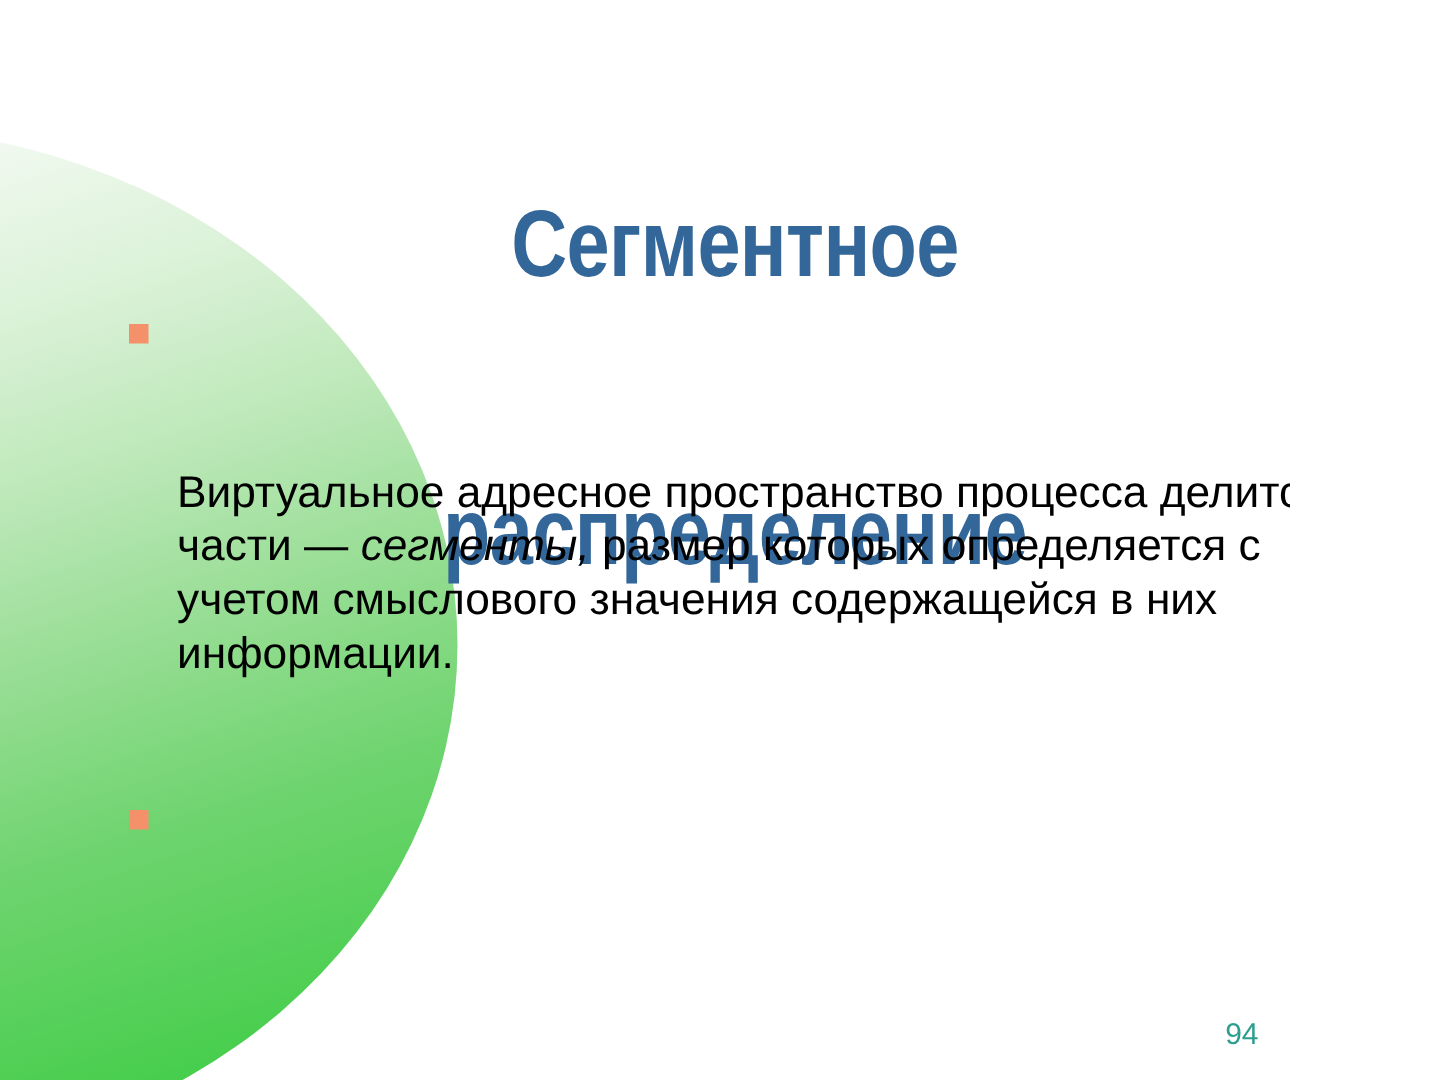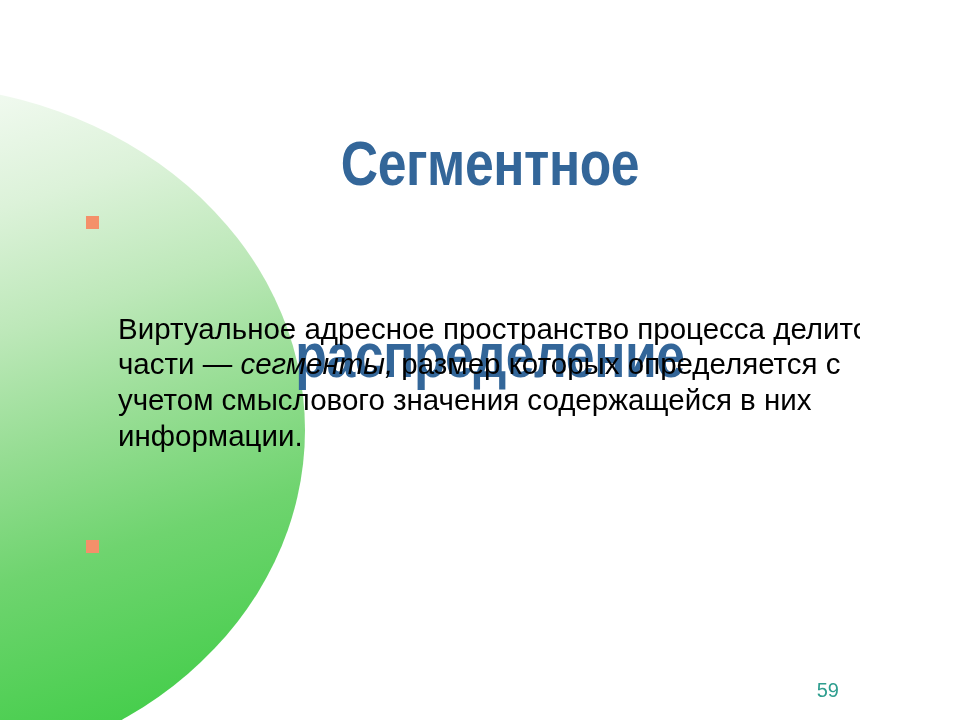--- a/index.html
+++ b/index.html
@@ -139,15 +139,15 @@
       <span class="bullet-marker"></span>
       <span class="bullet-text"><span>Виртуальное адресное пространство процесса делится на части — </span><i>сегменты,</i><span> размер которых определяется с учетом смыслового значения содержащейся в них информации.</span></span>
     </div>
 
     <div class="bullet-row">
       <span class="bullet-marker"></span>
     </div>
 
   </div>
 
-  <div class="page-number">59</div>
+  <div class="page-number">94</div>
 
 </div>
 
 </body></html>

